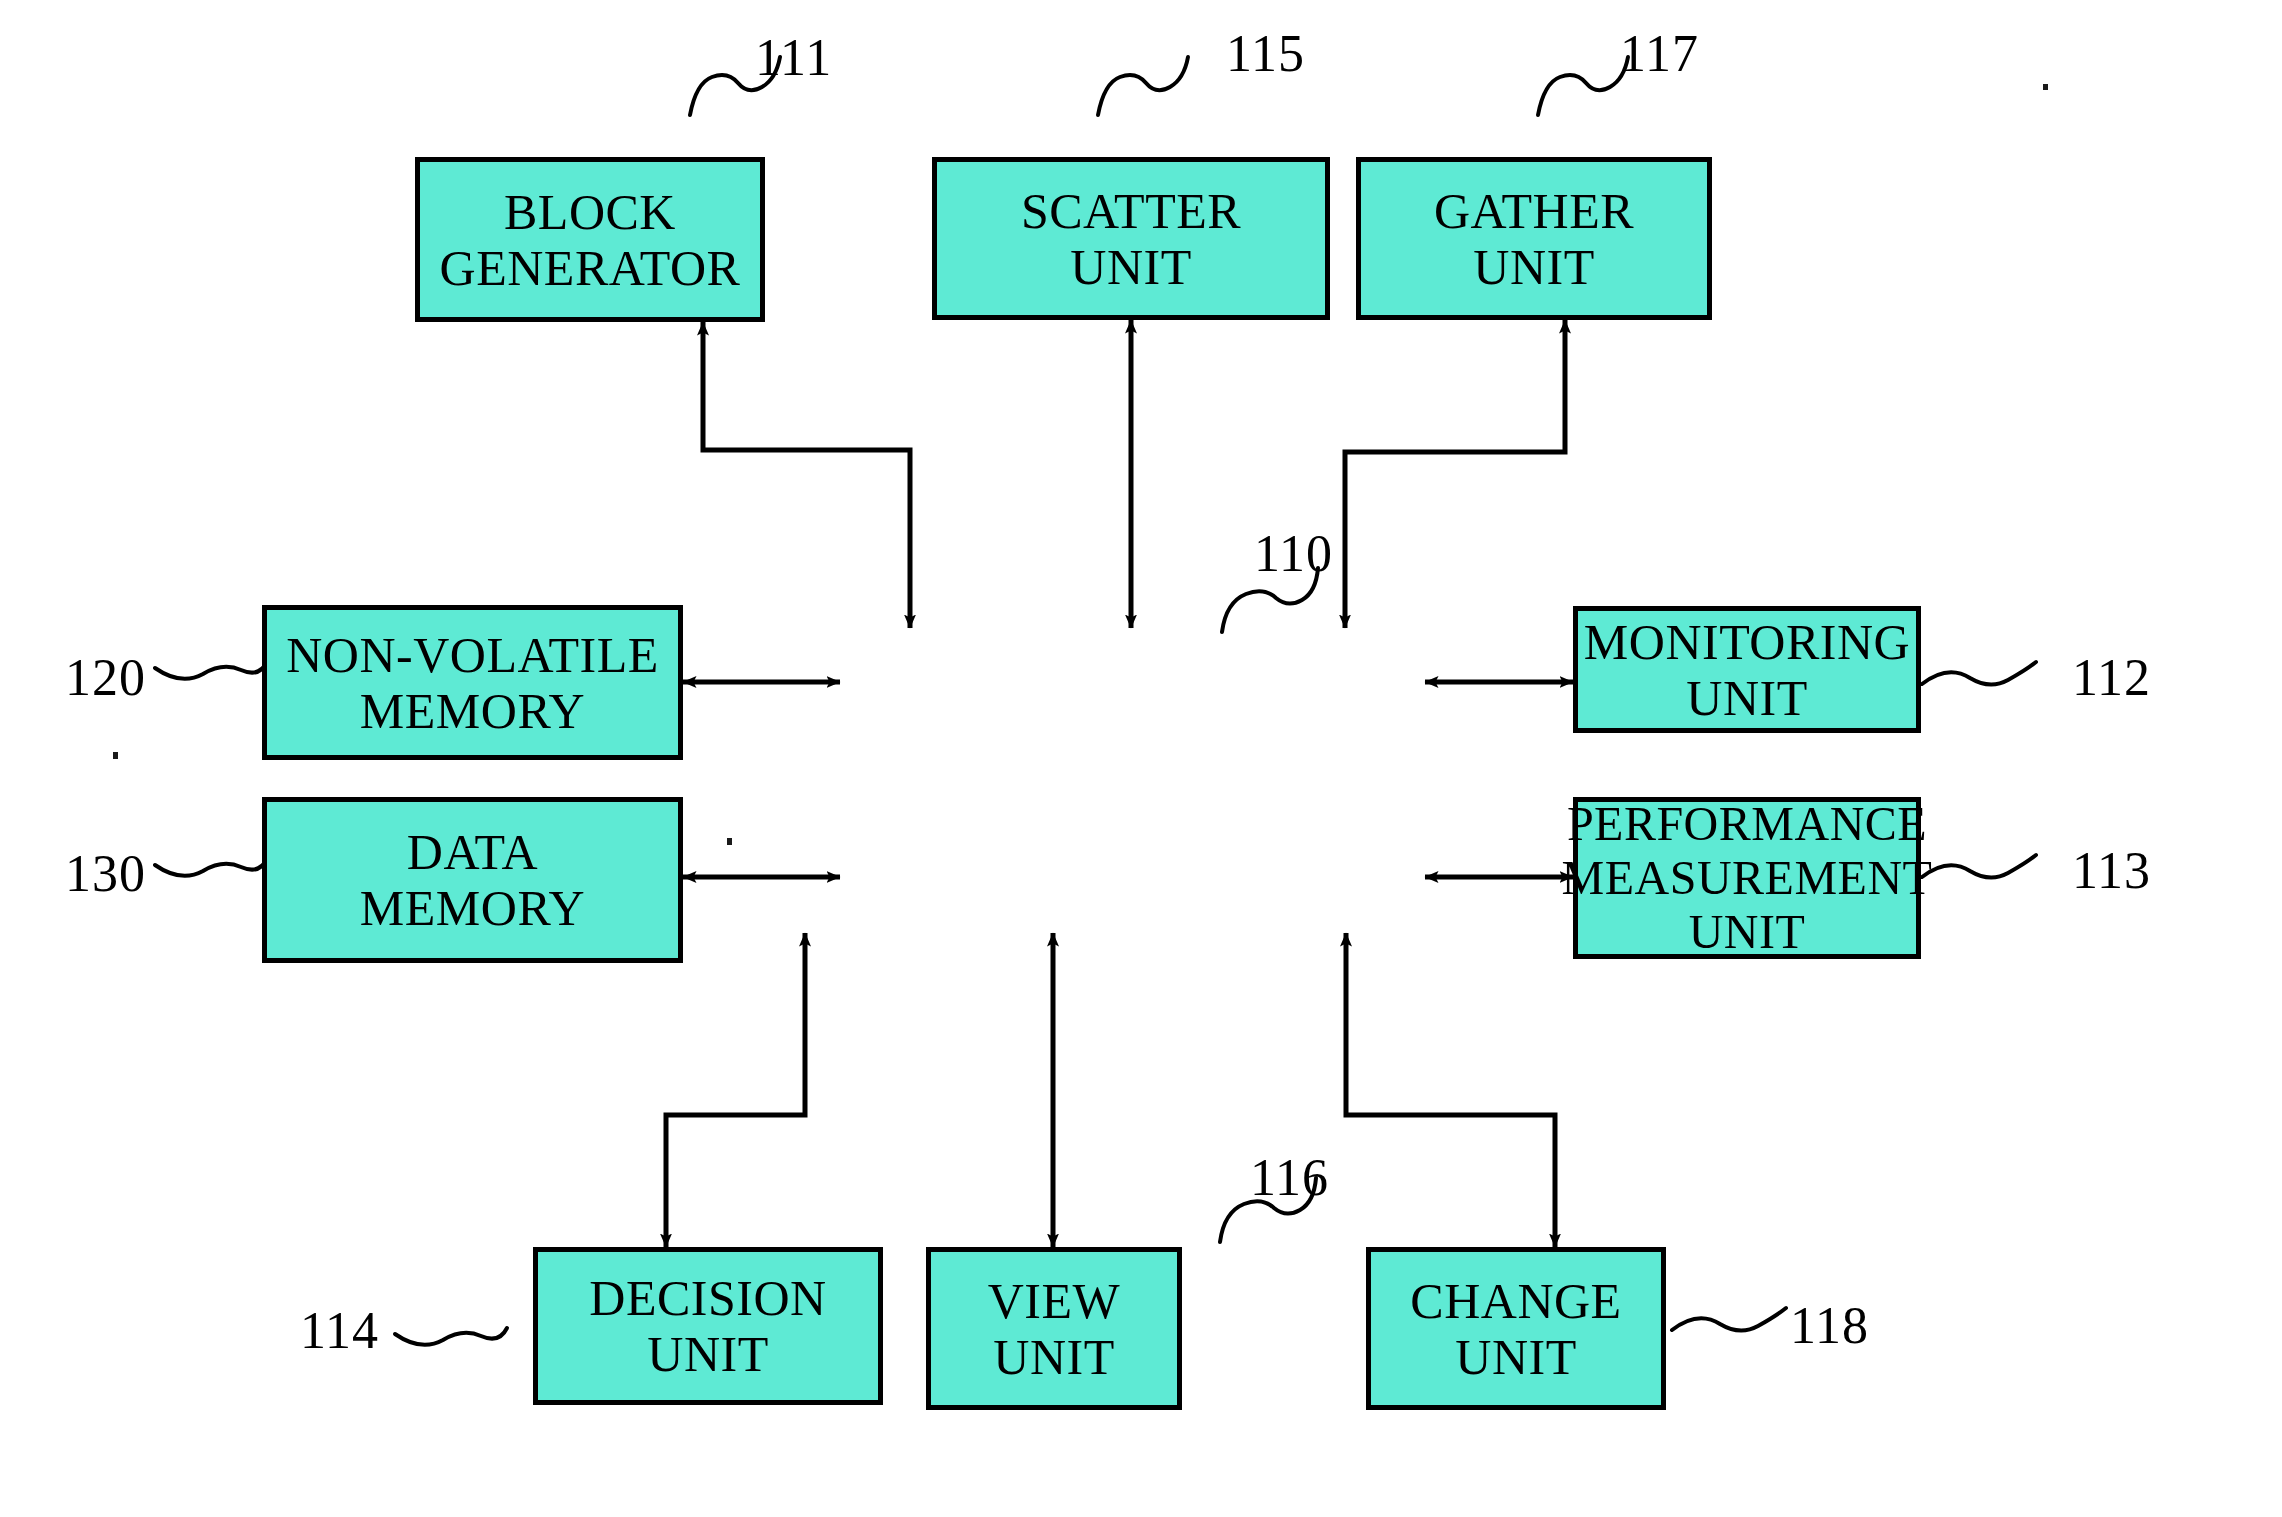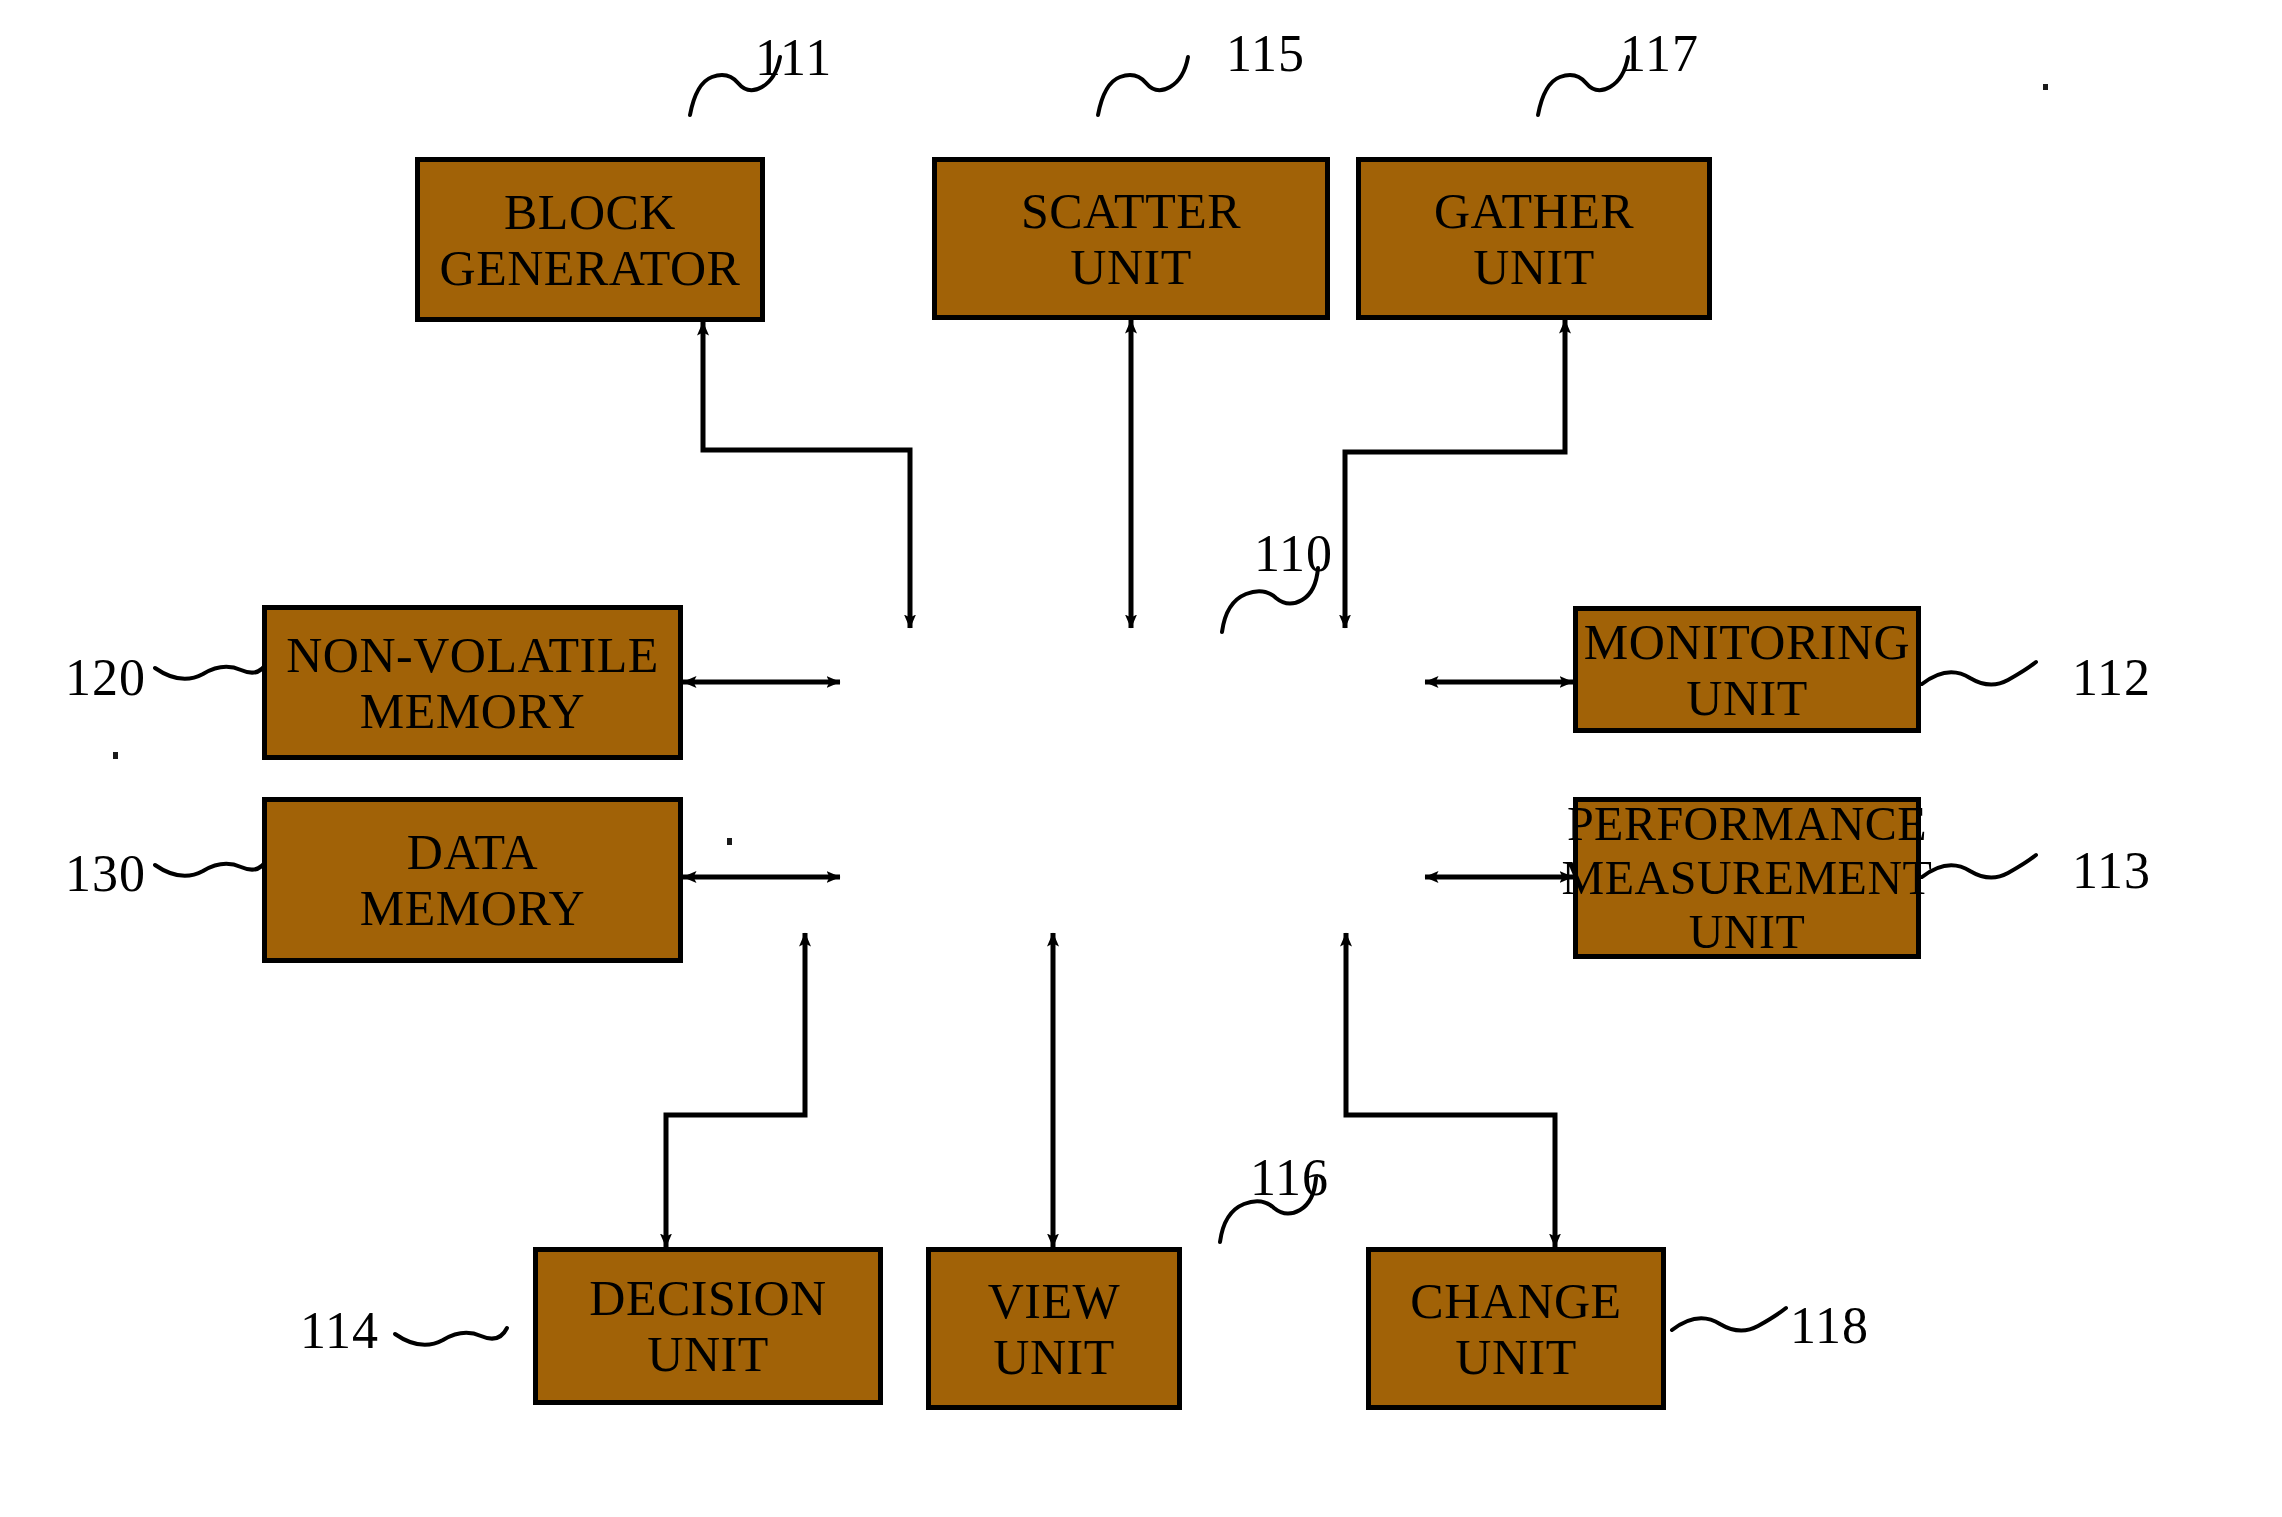--- a/index.html
+++ b/index.html
@@ -23,21 +23,21 @@
     left: 0;
     top: 0;
     width: 2282px;
     height: 1517px;
     pointer-events: none;
   }
   .box {
     position: absolute;
     box-sizing: border-box;
     border: 5px solid #000000;
-    background: #a16207;
+    background: #5eead4;
     display: flex;
     align-items: center;
     justify-content: center;
     text-align: center;
     z-index: 3;
   }
   .box .label {
     display: block;
     line-height: 1.12;
     letter-spacing: 0.5px;

